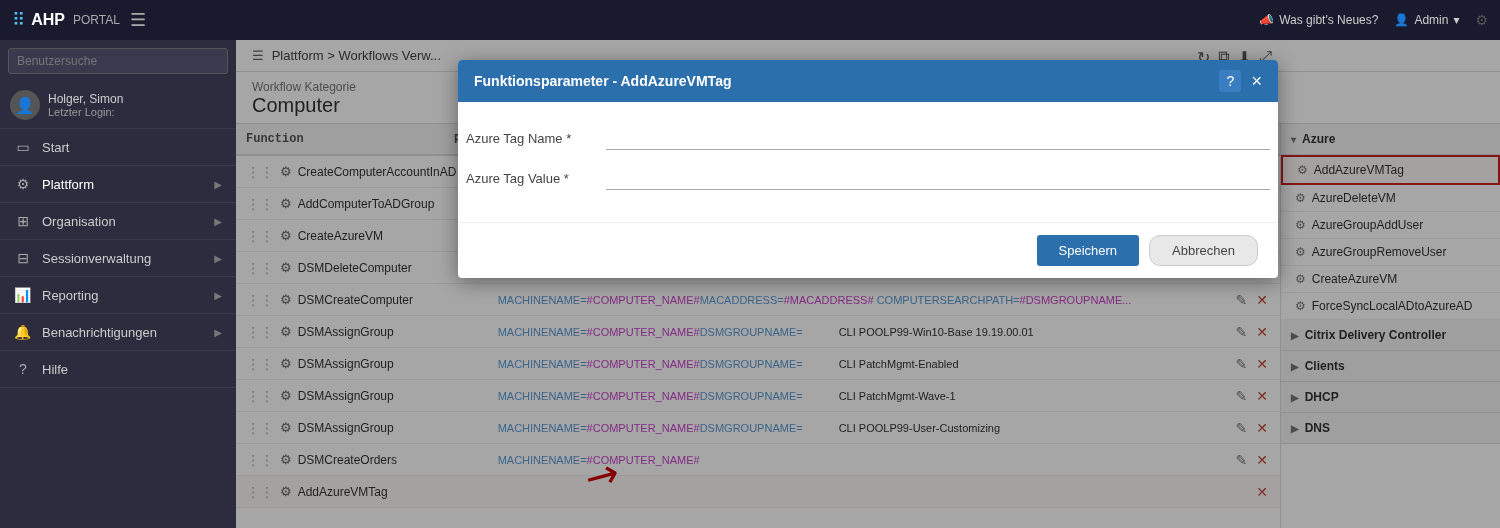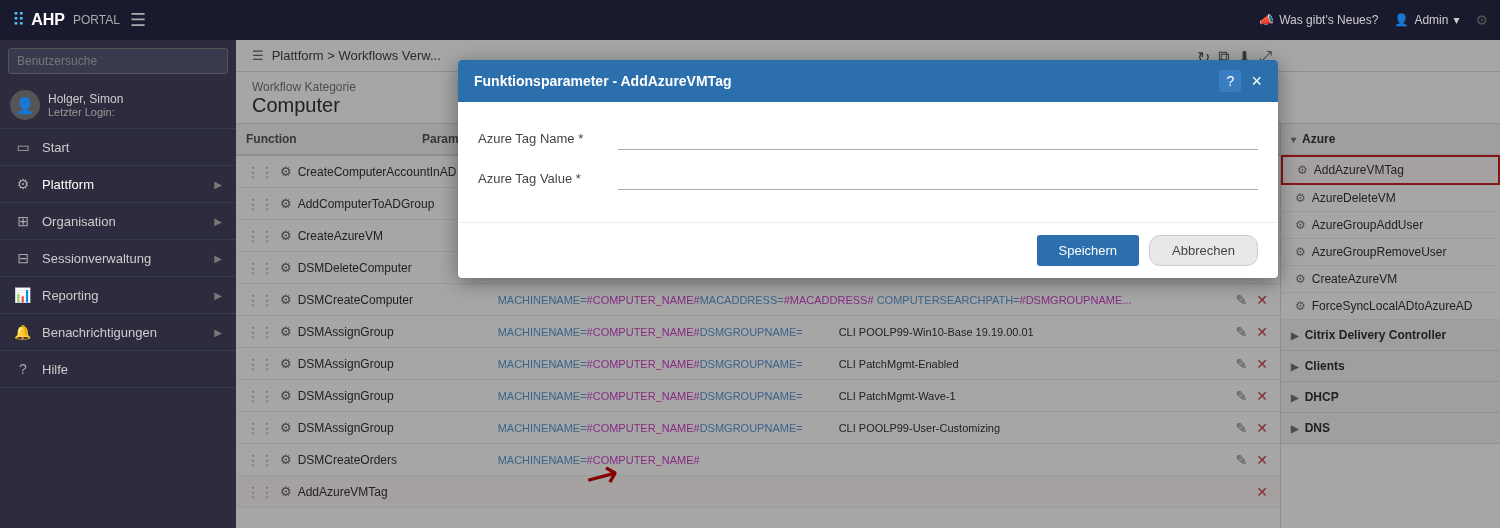--- a/index.html
+++ b/index.html
@@ -113,21 +113,21 @@
       display: flex;
       background: #f5f5f5;
       border-bottom: 2px solid #ddd;
       padding: 8px 10px;
       font-weight: bold;
       font-size: 12px;
       color: #555;
       position: sticky;
       top: 0;
     }
-    .col-function { width: 176px; }
+    .col-function { width: 208px; font-family: Liberation Mono, monospace; }
     .col-parameter { flex: 1; }
     .table-row {
       display: flex;
       align-items: center;
       border-bottom: 1px solid #eee;
       padding: 5px 10px;
       font-size: 12px;
       min-height: 32px;
     }
     .row-handle { color: #aaa; margin-right: 6px; font-size: 14px; cursor: grab; }
@@ -213,21 +213,21 @@
       color: #fff;
       padding: 10px 16px;
       display: flex;
       align-items: center;
       justify-content: space-between;
     }
     .modal-title { font-size: 14px; font-weight: bold; }
     .modal-header-actions { display: flex; gap: 10px; align-items: center; }
     .modal-help { color: #fff; cursor: pointer; font-size: 14px; background: #3a7dc0; border: none; border-radius: 3px; width: 22px; height: 22px; display: flex; align-items: center; justify-content: center; }
     .modal-close { color: #fff; cursor: pointer; font-size: 18px; background: none; border: none; }
-    .modal-body { padding: 24px 20px 16px; }
+    .modal-body { padding: 24px 8px 16px; }
     .form-field { display: flex; align-items: center; margin-bottom: 16px; }
     .form-label { width: 140px; font-size: 13px; color: #444; flex-shrink: 0; }
     .form-input {
       flex: 1;
       border: none;
       border-bottom: 1px solid #aaa;
       padding: 4px 2px;
       font-size: 13px;
       outline: none;
       background: transparent;

